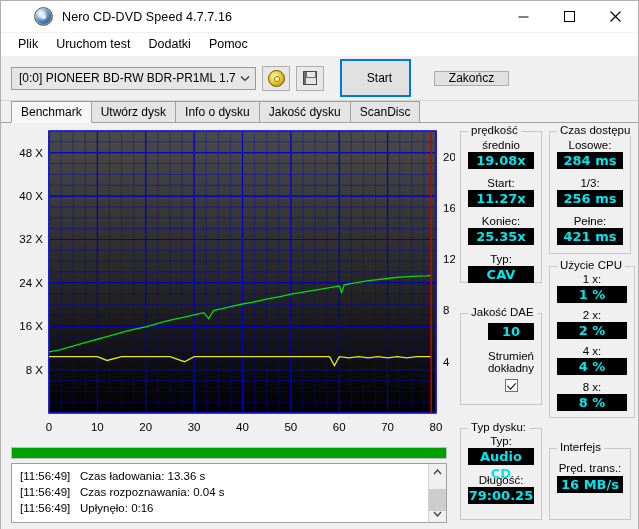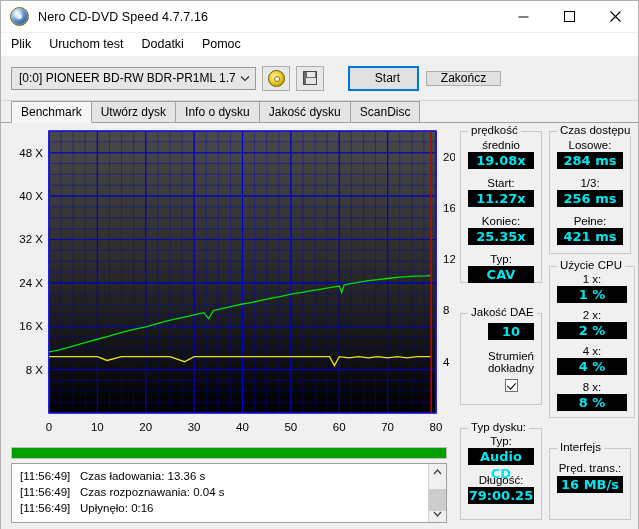--- a/index.html
+++ b/index.html
@@ -10,34 +10,34 @@
     -webkit-font-smoothing:antialiased;
   }
   .window{
     position:absolute;left:0;top:0;width:639px;height:529px;
     background:#f0f0f0;border:1px solid #b0b0b0;box-sizing:border-box;
     display:flex;flex-direction:column;
   }
   
   .titlebar{
     height:31px;min-height:31px;background:#ffffff;
-    display:flex;align-items:center;border-bottom:1px solid #f0f0f0;
+    display:flex;align-items:center;border-bottom:1px solid #f0f0f0;padding-left:24px;
   }
   .title-icon{width:17px;height:17px;margin-left:9px;margin-right:9px;border-radius:50%;
     background:radial-gradient(circle at 35% 33%, #ffffff 0%, #cfe2f5 18%, #5a8fc7 45%, #2f5d93 70%, #b8860b 100%);
     border:1px solid #7a6a20;box-shadow:inset 0 0 2px #fff;position:relative;}
   .title-icon:after{content:"";position:absolute;left:6px;top:6px;width:5px;height:5px;border-radius:50%;background:#e9eef5;}
   .title-text{font-size:12.5px;color:#000;letter-spacing:.1px;}
   .title-spacer{flex:1;}
   .winbtn{width:46px;height:30px;display:flex;align-items:center;justify-content:center;
     font-size:13px;color:#000;cursor:default;}
   .winbtn svg{display:block;}
   
   .menubar{height:22px;min-height:22px;display:flex;align-items:center;background:#ffffff;
-    padding-left:1px;border-bottom:1px solid #ffffff;}
+    padding-left:8px;border-bottom:1px solid #ffffff;}
   .menuitem{font-size:12.5px;color:#000;padding:2px 9px;cursor:default;}
   
   .toolbar{height:44px;min-height:44px;background:#f0f0f0;display:flex;align-items:center;
     border-bottom:1px solid #d5d5d5;position:relative;}
   .nero-logo{width:130px;margin-left:22px;display:flex;flex-direction:column;align-items:center;
     line-height:1;user-select:none;}
   .nero-word{font-family:"DejaVu Sans", sans-serif;font-weight:bold;font-size:23px;color:#000;letter-spacing:-1.2px;}
   .nero-sub{font-family:"DejaVu Sans", sans-serif;font-weight:bold;font-size:10.5px;color:#000;
     letter-spacing:.4px;font-style:italic;margin-top:-1px;}
   .drive-select{
@@ -49,23 +49,23 @@
   .tbtn{width:28px;height:25px;margin-left:6px;background:#e8e8e8;border:1px solid #adadad;
     display:flex;align-items:center;justify-content:center;box-sizing:border-box;cursor:default;}
   .disc-icon{width:15px;height:15px;border-radius:50%;
     background:radial-gradient(circle at 40% 38%, #fff9c0 0%, #f2d431 40%, #c9a207 75%, #8a6d00 100%);
     border:1px solid #6b5500;position:relative;}
   .disc-icon:after{content:"";position:absolute;left:5px;top:5px;width:4px;height:4px;border-radius:50%;
     background:#fff;border:1px solid #8a6d00;}
   .floppy{width:14px;height:14px;background:#6b6b6b;border:1px solid #4a4a4a;position:relative;box-sizing:border-box;}
   .floppy:before{content:"";position:absolute;left:3px;top:0;width:8px;height:5px;background:#e6e6e6;}
   .floppy:after{content:"";position:absolute;left:2px;bottom:0;width:10px;height:6px;background:#e6e6e6;}
-  .startbtn{margin-left:24px;width:71px;height:25px;background:#e1e1e1;border:2px solid #0078d7;
+  .startbtn{margin-left:16px;width:71px;height:38px;background:#e1e1e1;border:2px solid #0078d7;
     display:flex;align-items:center;justify-content:center;font-size:12px;color:#000;box-sizing:border-box;cursor:default;padding-left:8px;}
-  .endbtn{margin-left:7px;width:75px;height:15px;background:#e1e1e1;border:1px solid #adadad;
+  .endbtn{margin-left:23px;width:75px;height:15px;background:#e1e1e1;border:1px solid #adadad;
     display:flex;align-items:center;justify-content:center;font-size:12px;color:#000;box-sizing:border-box;cursor:default;}
   
   .tabstrip{height:22px;min-height:22px;background:#f0f0f0;display:flex;align-items:flex-end;
     padding-left:10px;border-bottom:1px solid #a0a0a0;box-sizing:border-box;}
   .tab{height:21px;padding:0 9px;display:flex;align-items:center;font-size:12px;color:#000;
     background:#e4e4e4;border:1px solid #a0a0a0;border-bottom:none;margin-right:-1px;box-sizing:border-box;cursor:default;}
   .tab.active{background:#f6f6f6;border-bottom:1px solid #f6f6f6;margin-bottom:-1px;height:22px;}
   
   .content{flex:1;display:flex;background:#f0f0f0;position:relative;}
   .leftcol{width:454px;display:flex;flex-direction:column;}

